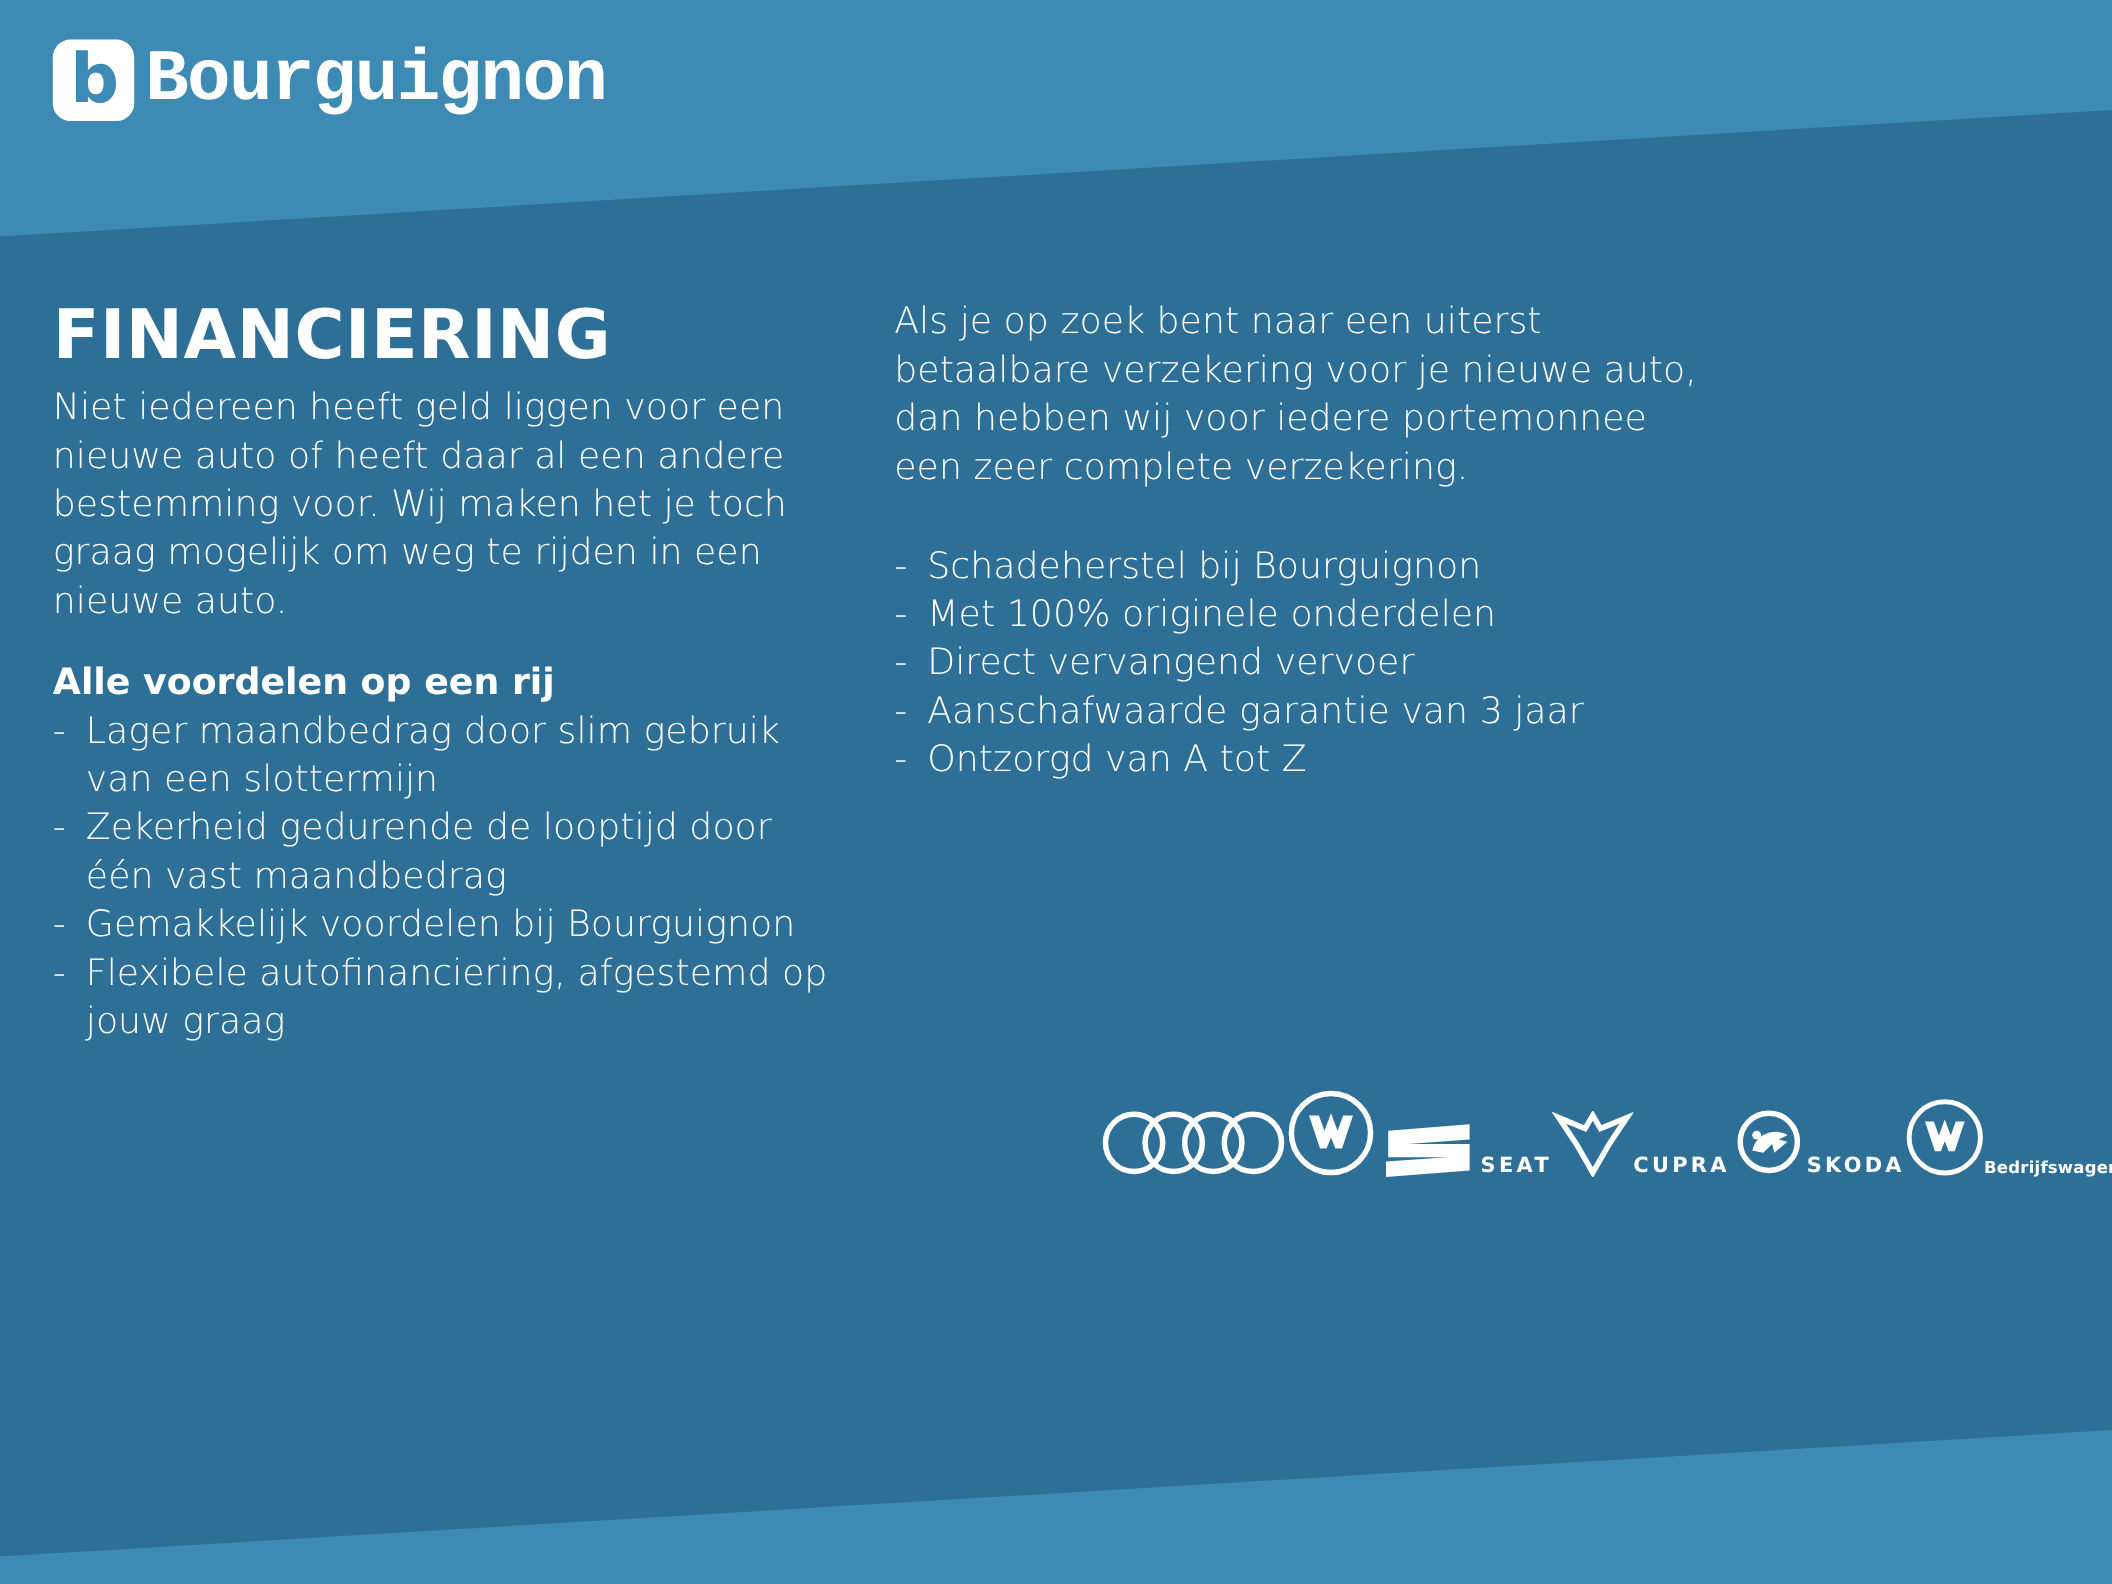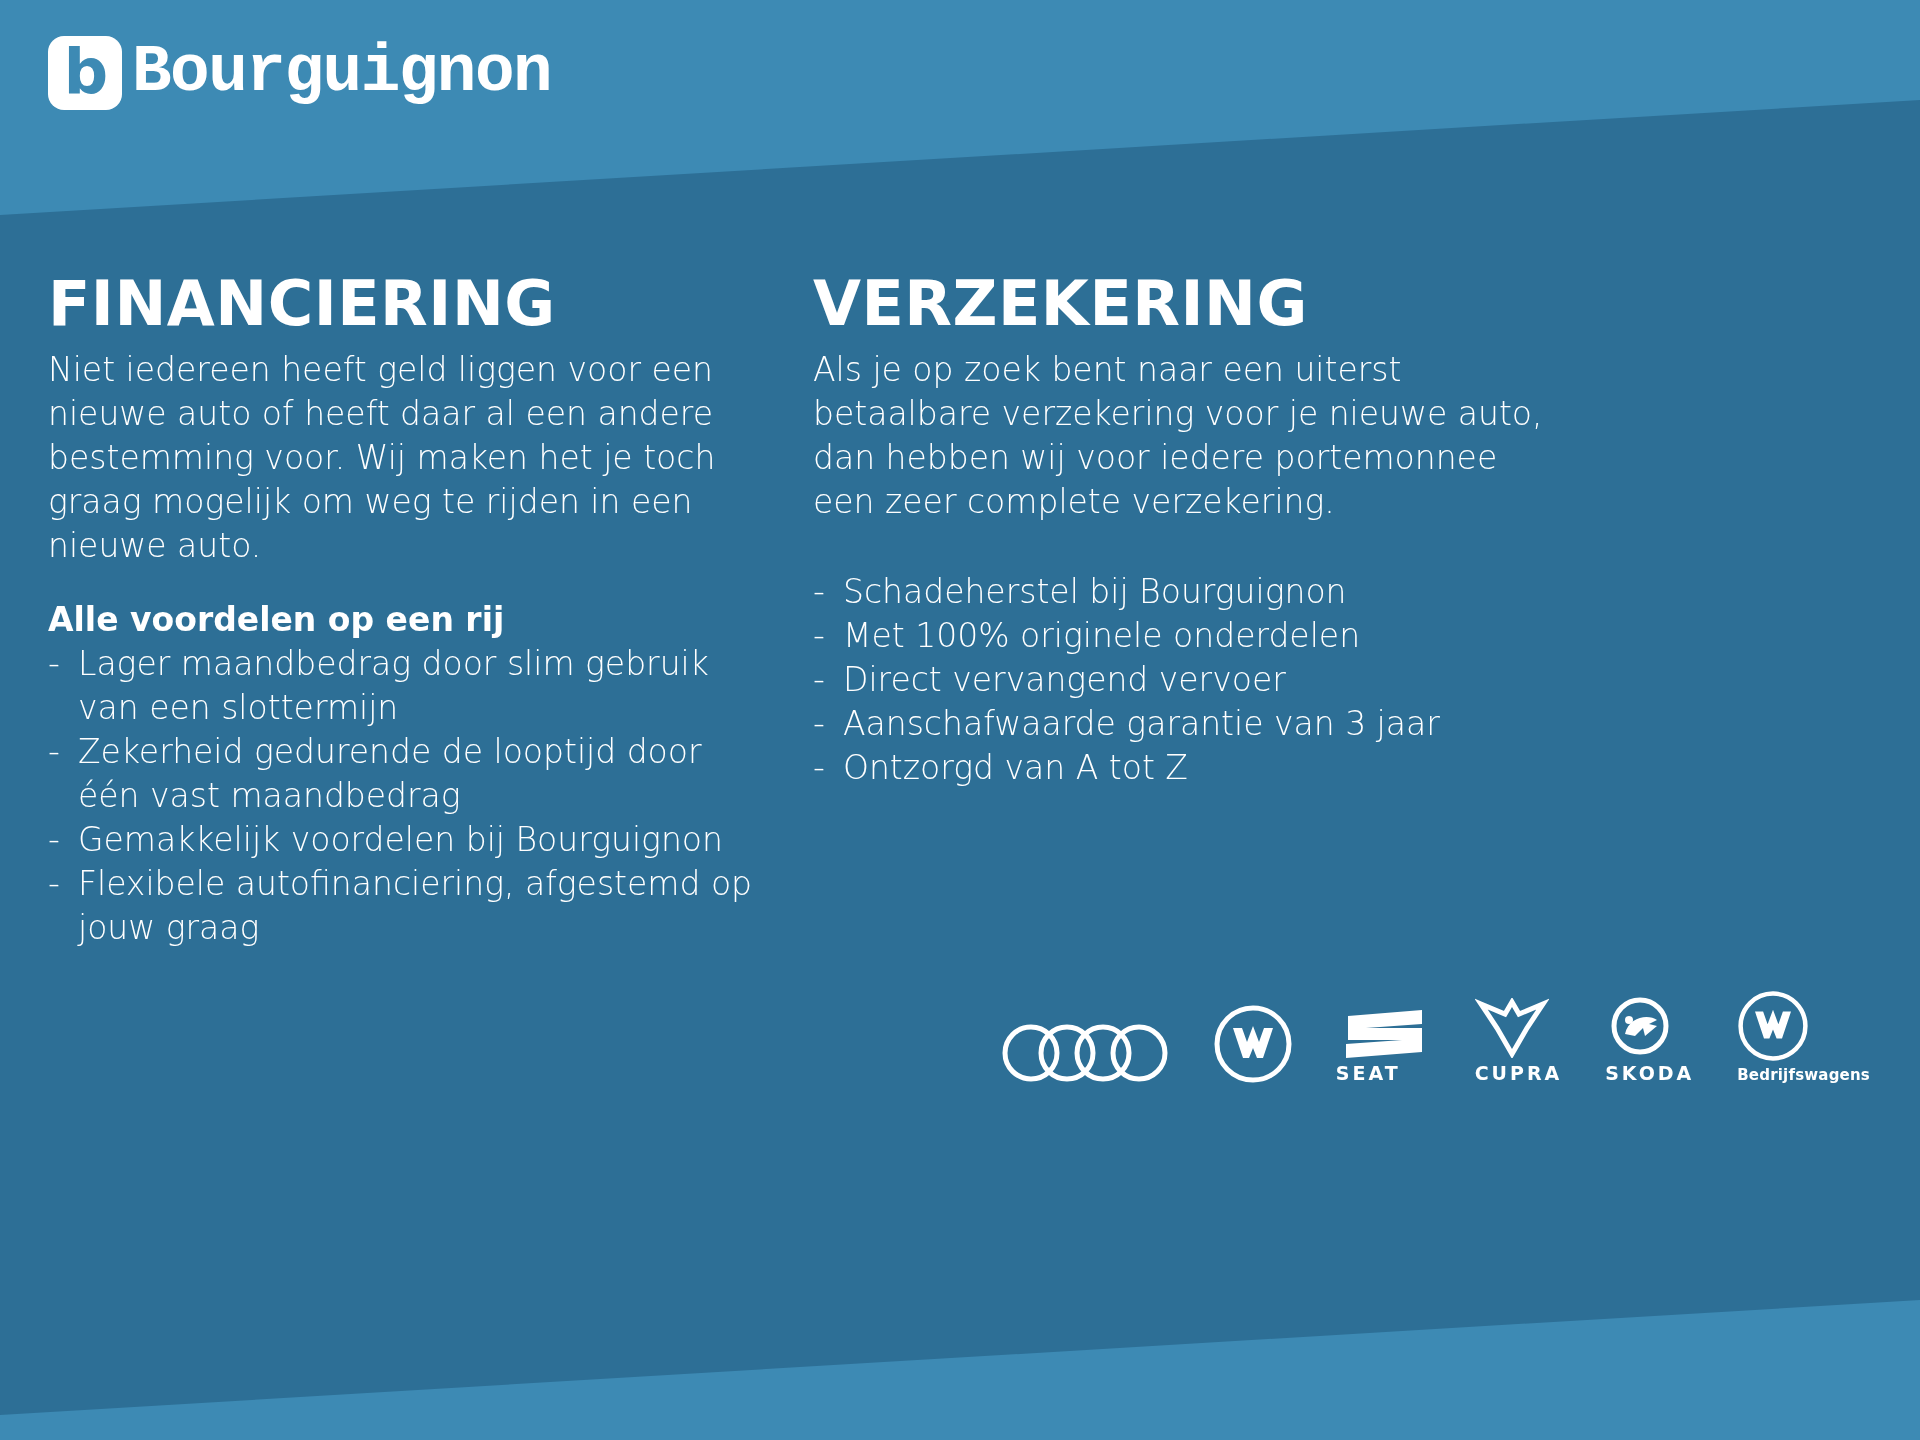--- a/index.html
+++ b/index.html
@@ -146,22 +146,21 @@
     left: 1000px;
     top: 990px;
     width: 870px;
     display: flex;
     align-items: flex-end;
     justify-content: space-between;
   }
   .brand {
     color: #ffffff;
     display: flex;
-    flex-direction: column;
-    align-items: flex-start;
+    align-items: flex-end;
     justify-content: flex-end;
   }
   .brand svg { display: block; }
   .brand-caption {
     font-family: "DejaVu Sans", sans-serif;
     font-weight: bold;
     letter-spacing: 3px;
     font-size: 19px;
     margin-top: 4px;
     color: #ffffff;
@@ -192,21 +191,20 @@
     <div class="subhead">Alle voordelen op een rij</div>
     <ul class="bullets">
       <li>Lager maandbedrag door slim gebruik van een slottermijn</li>
       <li>Zekerheid gedurende de looptijd door één vast maandbedrag</li>
       <li>Gemakkelijk voordelen bij Bourguignon</li>
       <li>Flexibele autofinanciering, afgestemd op jouw graag</li>
     </ul>
   </div>
 
   <div class="col col-right">
-    <h2 class="section-title">VERZEKERING</h2>
     <div class="para para-right">Als je op zoek bent naar een uiterst betaalbare  verzekering voor je nieuwe auto, dan hebben wij voor iedere portemonnee een zeer complete verzekering.</div>
     <div class="spacer-lg"></div>
     <ul class="bullets">
       <li>Schadeherstel bij Bourguignon</li>
       <li>Met 100% originele onderdelen</li>
       <li>Direct vervangend vervoer</li>
       <li>Aanschafwaarde garantie van 3 jaar</li>
       <li>Ontzorgd van A tot Z</li>
     </ul>
   </div>

